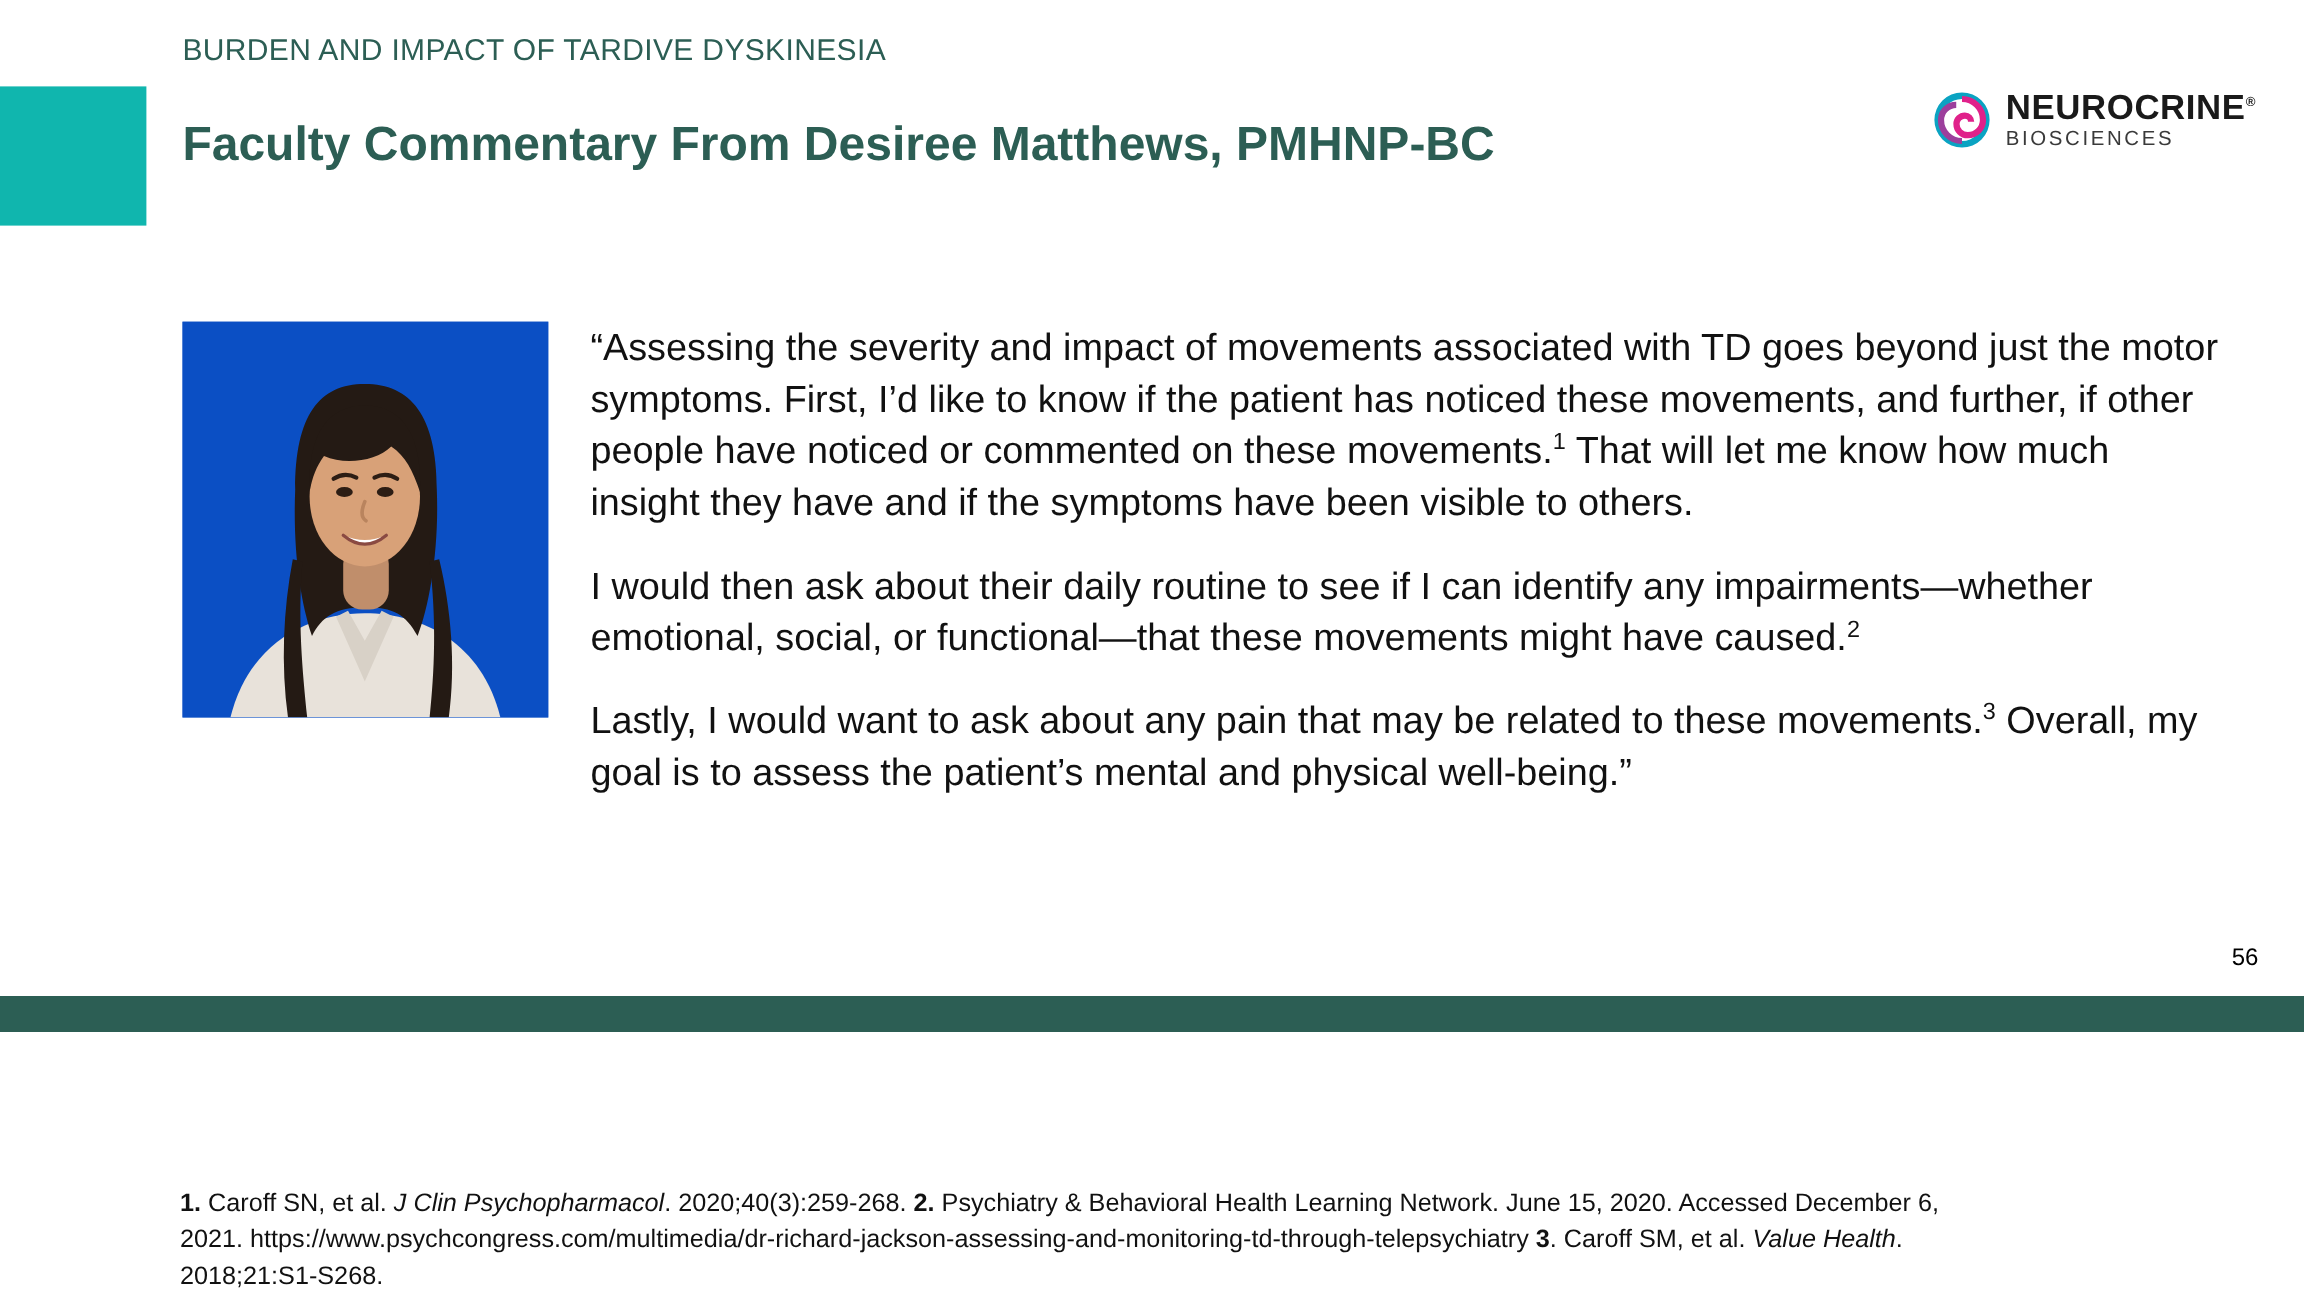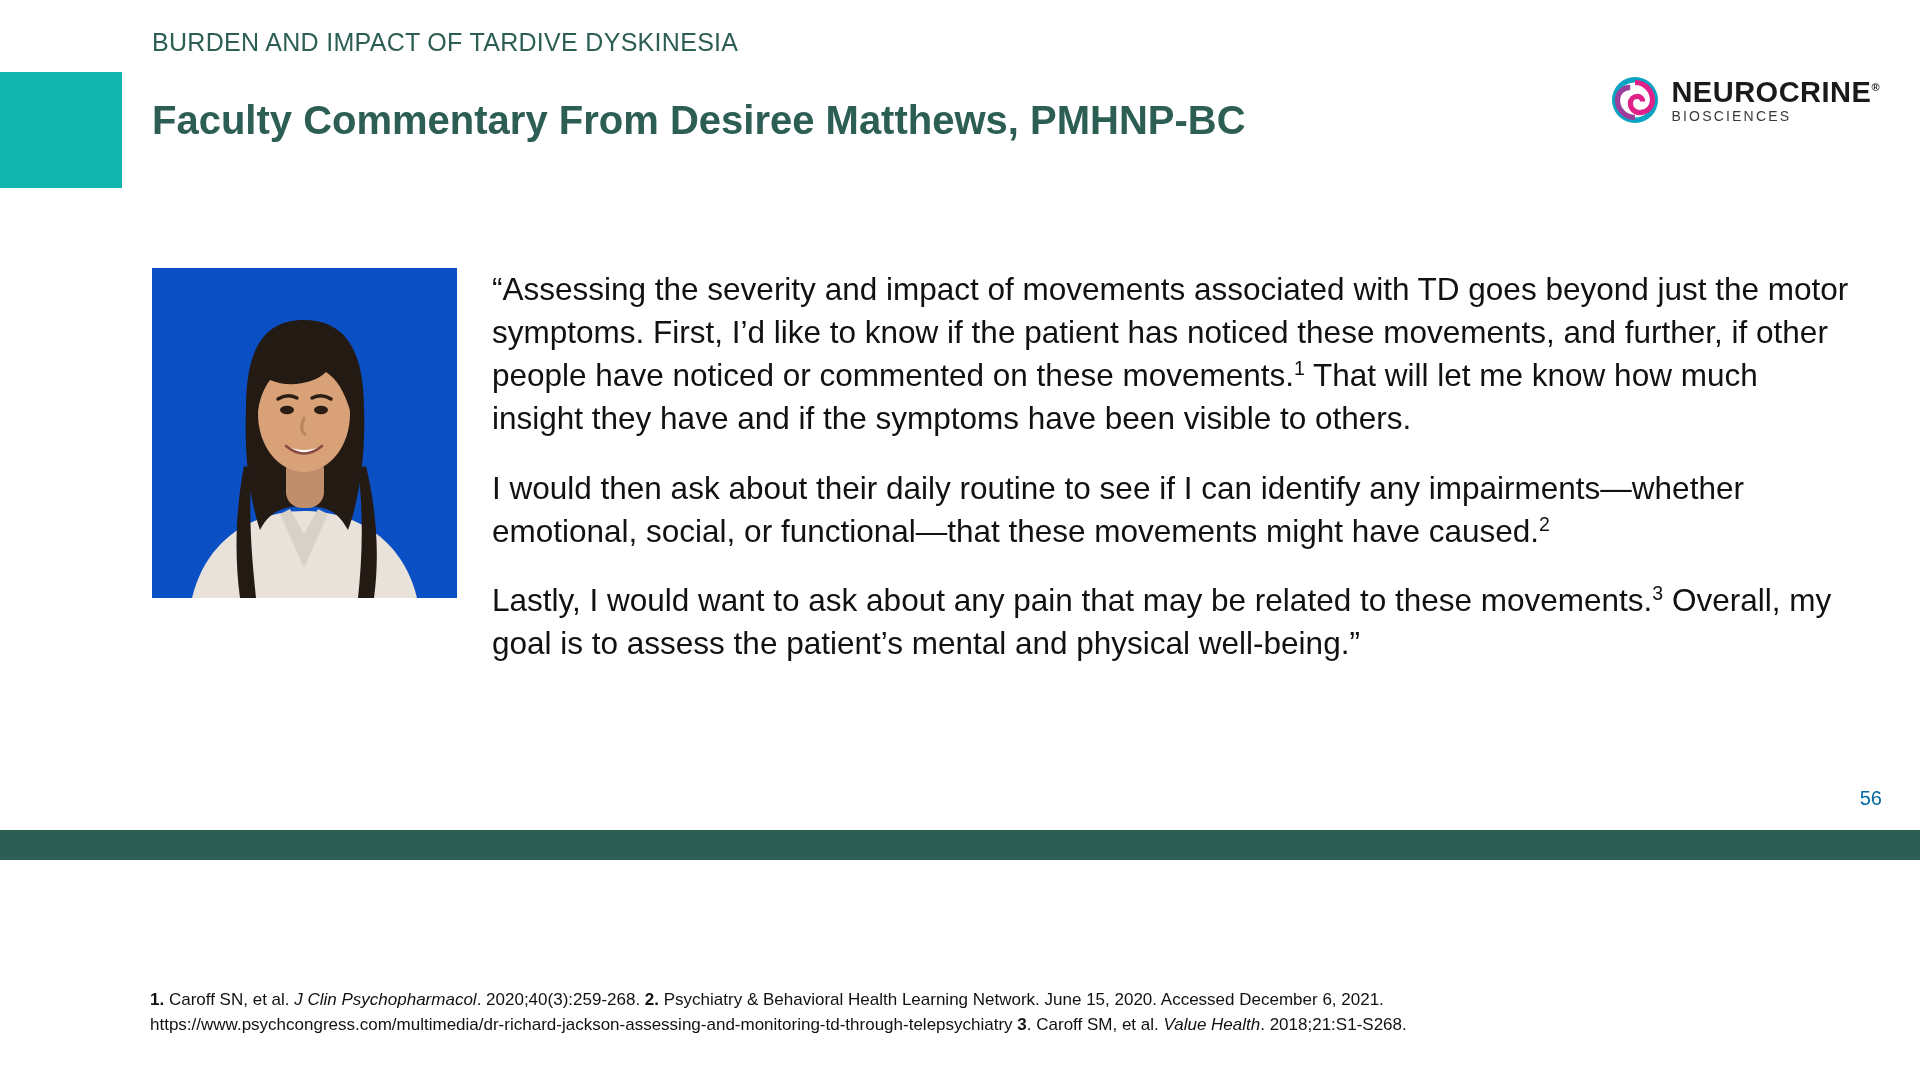--- a/index.html
+++ b/index.html
@@ -61,21 +61,21 @@
   .logo-mark { width: 52px; height: 52px; display:block; }
   .logo-text { line-height: 1; }
   .logo-word {
     font-size: 29px;
     font-weight: bold;
     letter-spacing: 0.5px;
     color: #1a1a1a;
   }
   .logo-word sup { font-size: 11px; vertical-align: super; }
   .logo-sub {
-    font-size: 14px;
+    font-size: 17px;
     letter-spacing: 2.2px;
     color: #3a3a3a;
     margin-top: 2px;
   }
 
   
   .portrait {
     position: absolute;
     left: 152px;
     top: 268px;
@@ -99,34 +99,34 @@
   .quote-body p { margin: 0 0 26px 0; }
   .quote-body p:last-child { margin-bottom: 0; margin-top: 21px; }
   .quote-body sup { font-size: 0.62em; vertical-align: super; line-height: 0; }
 
   
   .refs {
     position: absolute;
     left: 150px;
     top: 988px;
     width: 1480px;
-    font-size: 17px;
+    font-size: 21px;
     line-height: 1.45;
     color: #111111;
   }
   .refs .b { font-weight: bold; }
   .refs .i { font-style: italic; }
 
   
   .page-num {
     position: absolute;
     right: 38px;
     bottom: 50px;
     font-size: 20px;
-    color: #0369a1;
+    color: #000000;
   }
 
   
   .bottom-bar {
     position: absolute;
     left: 0;
     bottom: 0;
     width: 1920px;
     height: 30px;
     background: #2c5e54;

